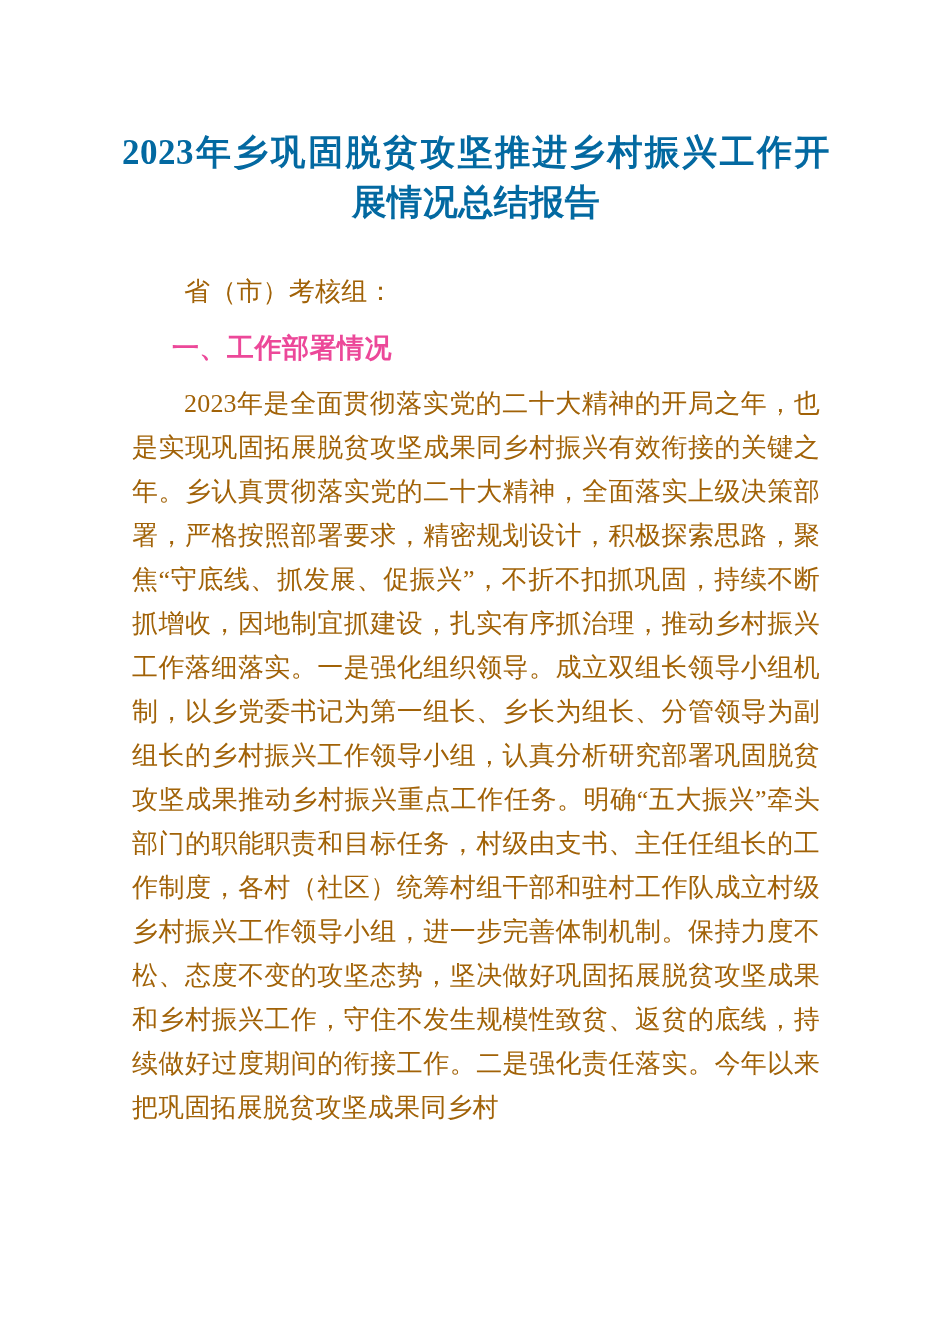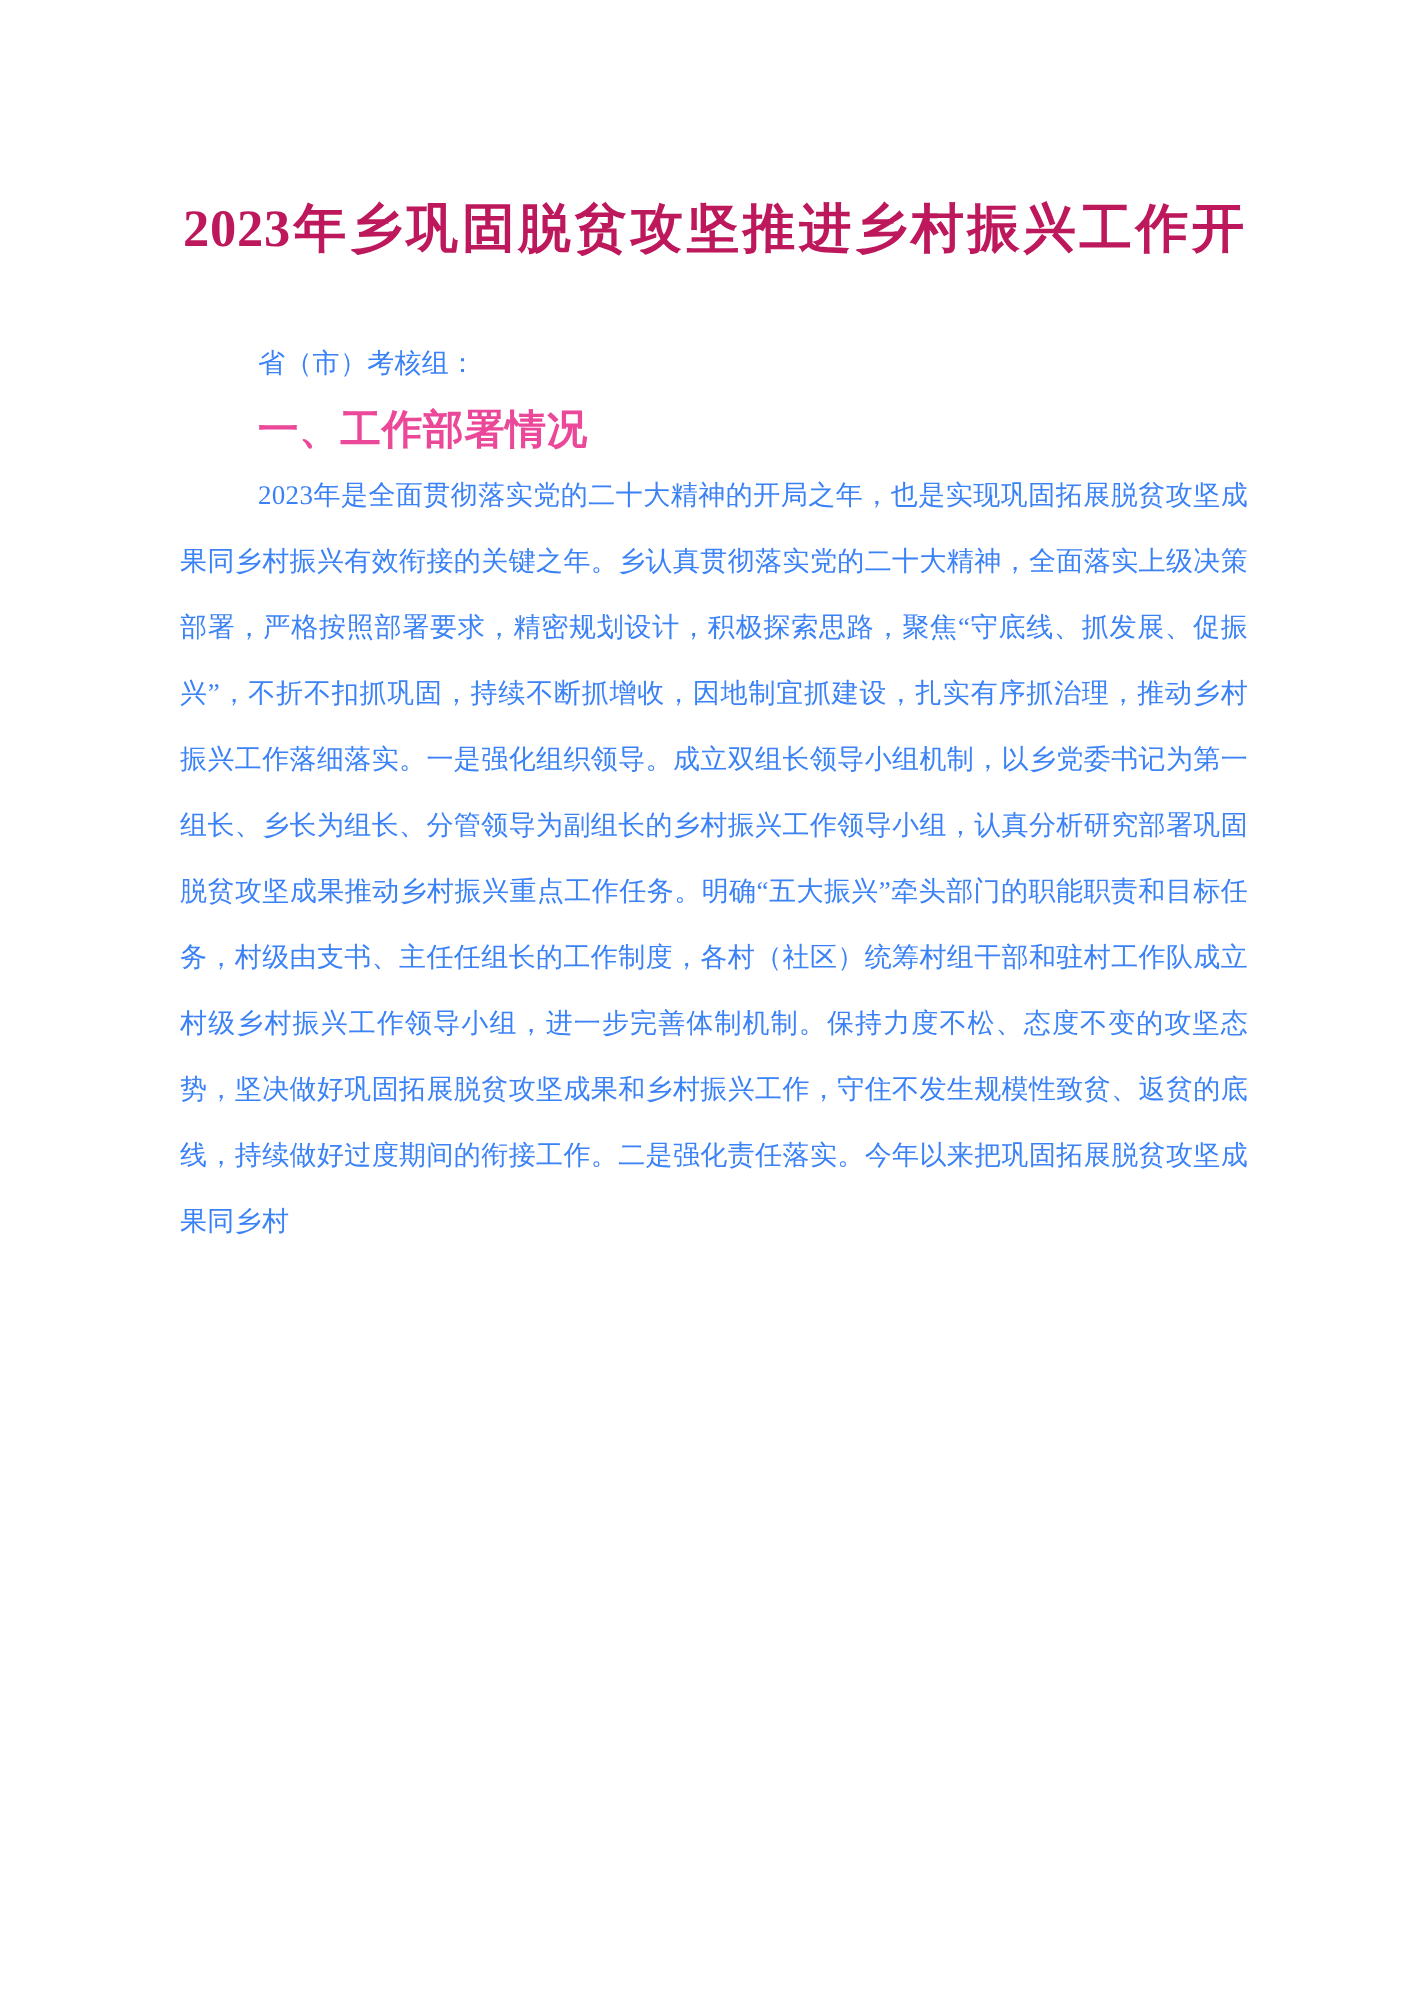--- a/index.html
+++ b/index.html
@@ -34,49 +34,49 @@
   
   .doc-title {
     margin: 0;
     padding-top: 128px;
     font-family: "Liberation Serif", "DejaVu Serif", serif;
     font-weight: bold;
     font-size: 35px;
     line-height: 50px;
     text-align: center;
     letter-spacing: 0.5px;
-    color: #be185d;
+    color: #0369a1;
     text-rendering: optimizeLegibility;
   }
   .doc-title .t-line {
     display: block;
   }
   .doc-title .t-line.line1 {
     text-align: justify;
     text-align-last: justify;
     padding: 0 2px;
   }
   .doc-title .t-line.line2 {
     text-align: center;
   }
 
   
   .body-block {
     margin-top: 42px;
   }
 
   p.para {
-    margin: 0;
+    margin: 12px;
     font-family: "Liberation Serif", "DejaVu Serif", serif;
-    font-size: 18px;
+    font-size: 26px;
     line-height: 44px;
     text-align: justify;
     text-justify: inter-ideograph;
     letter-spacing: 0.2px;
-    color: #3b82f6;
+    color: #a16207;
     font-weight: 300;
   }
   p.para.indent {
     text-indent: 52px;
   }
 
   
   .fs {
     font-family: "Liberation Serif", "DejaVu Serif", serif;
     font-weight: 400;
@@ -100,20 +100,21 @@
   }
 </style>
 </head>
 <body>
 
 <div class="page">
   <div class="content">
 
     <h1 class="doc-title">
       <span class="t-line line1">2023年乡巩固脱贫攻坚推进乡村振兴工作开</span>
+      <span class="t-line line2">展情况总结报告</span>
     </h1>
 
     <div class="body-block">
 
       <p class="para fs salutation">省（市）考核组：</p>
 
 
       <h2 class="section-heading">一、工作部署情况</h2>
 
       <p class="para fs indent">2023年是全面贯彻落实党的二十大精神的开局之年，也是实现巩固拓展脱贫攻坚成果同乡村振兴有效衔接的关键之年。乡认真贯彻落实党的二十大精神，全面落实上级决策部署，严格按照部署要求，精密规划设计，积极探索思路，聚焦“守底线、抓发展、促振兴”，不折不扣抓巩固，持续不断抓增收，因地制宜抓建设，扎实有序抓治理，推动乡村振兴工作落细落实。一是强化组织领导。成立双组长领导小组机制，以乡党委书记为第一组长、乡长为组长、分管领导为副组长的乡村振兴工作领导小组，认真分析研究部署巩固脱贫攻坚成果推动乡村振兴重点工作任务。明确“五大振兴”牵头部门的职能职责和目标任务，村级由支书、主任任组长的工作制度，各村（社区）统筹村组干部和驻村工作队成立村级乡村振兴工作领导小组，进一步完善体制机制。保持力度不松、态度不变的攻坚态势，坚决做好巩固拓展脱贫攻坚成果和乡村振兴工作，守住不发生规模性致贫、返贫的底线，持续做好过度期间的衔接工作。二是强化责任落实。今年以来把巩固拓展脱贫攻坚成果同乡村</p>

